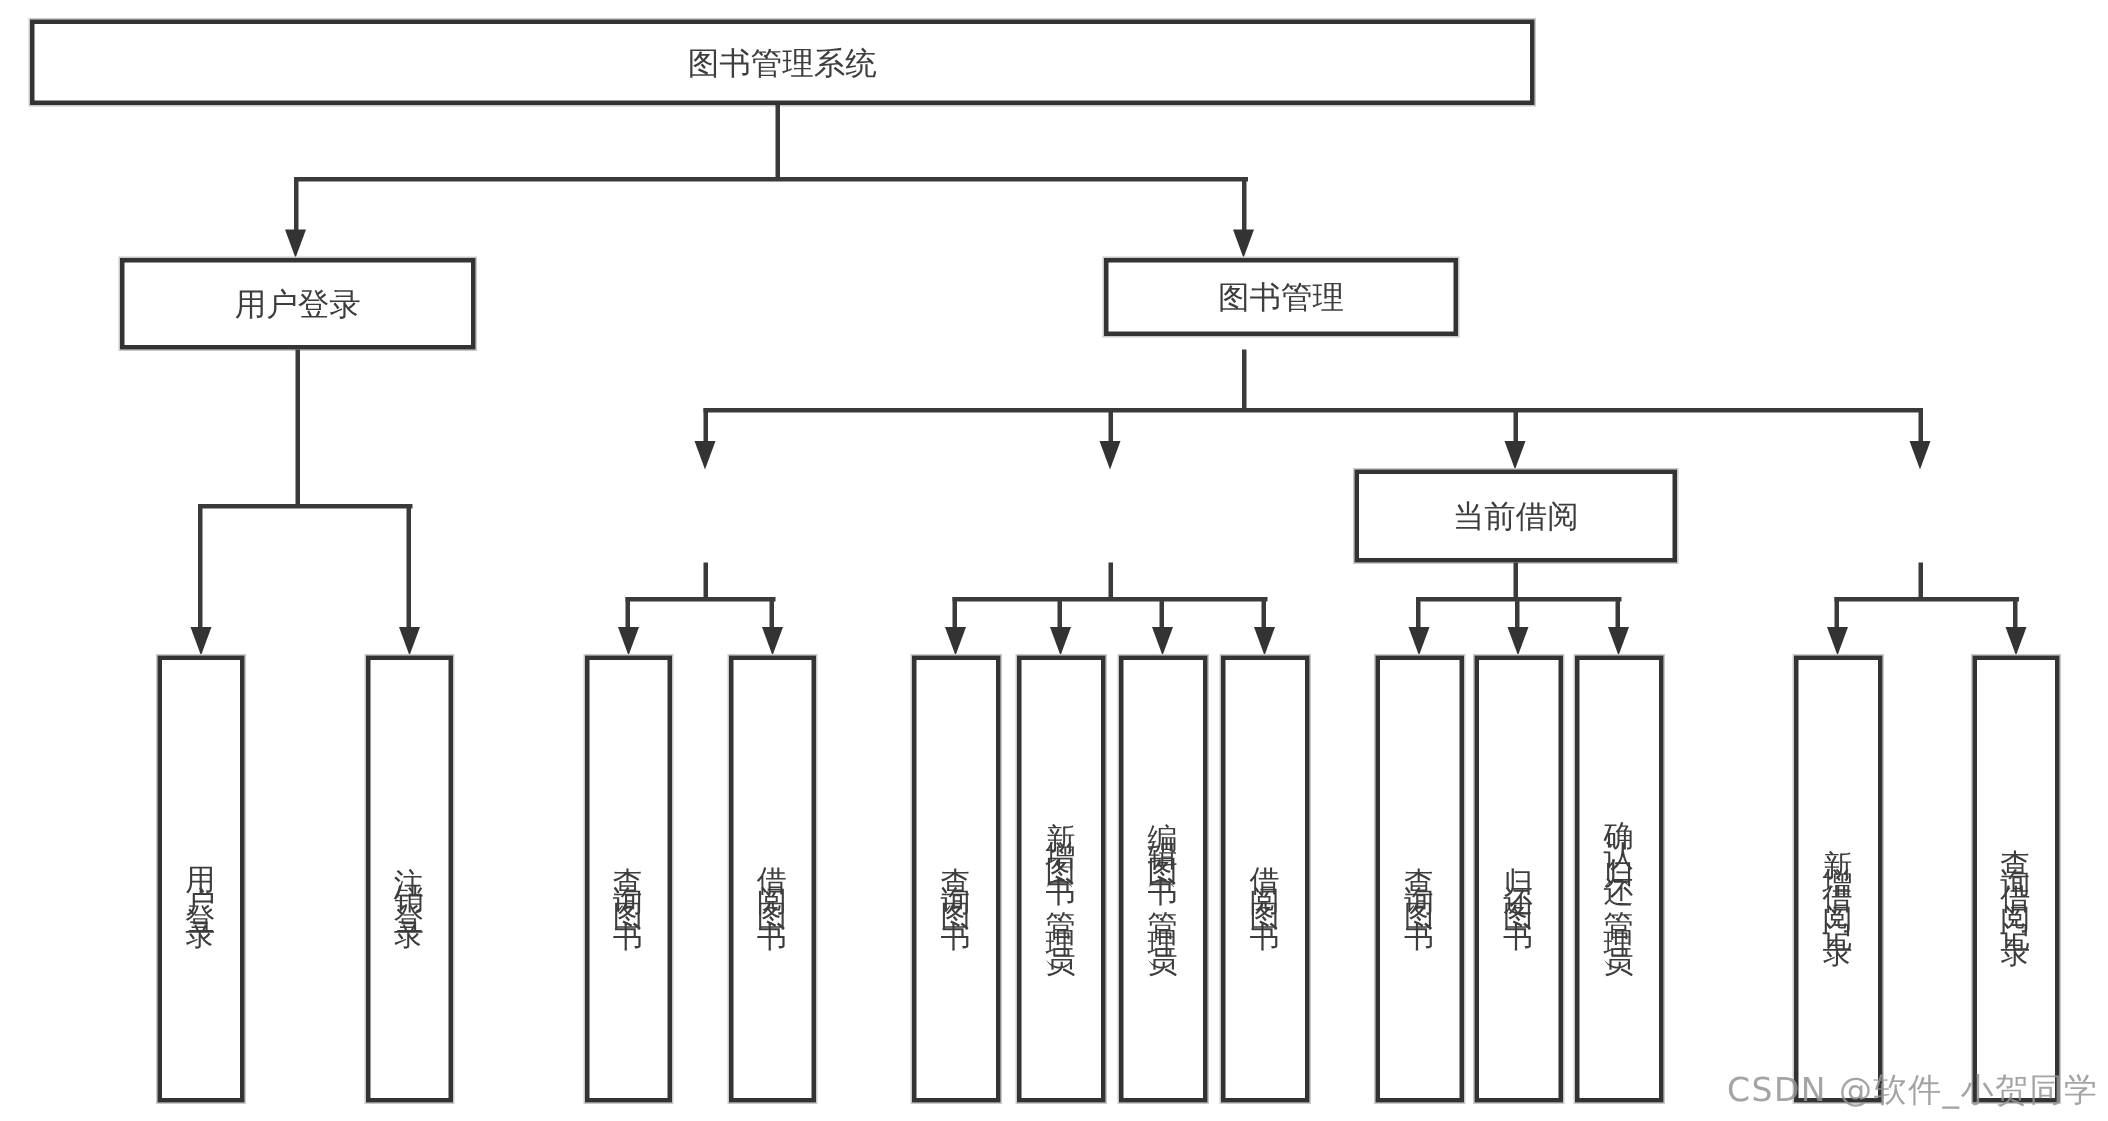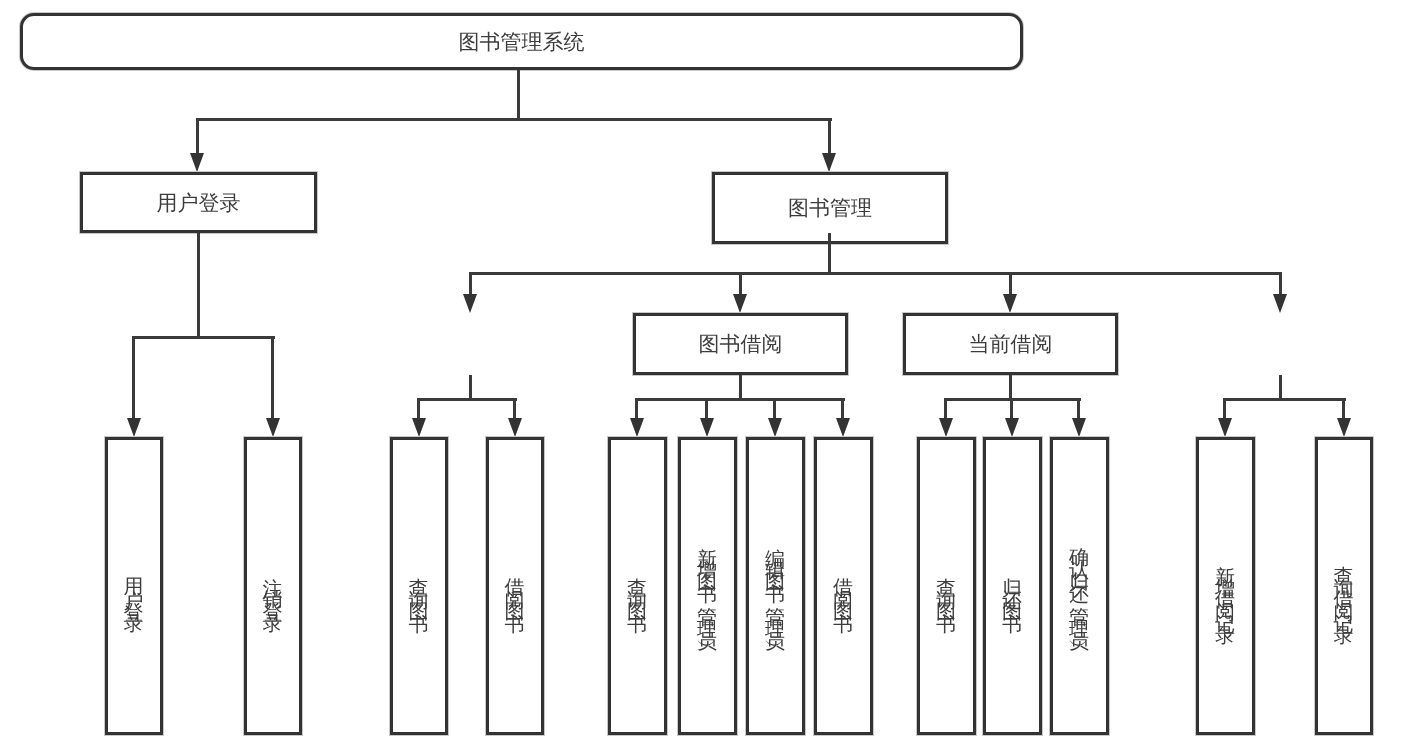--- a/index.html
+++ b/index.html
@@ -43,35 +43,35 @@
     color:rgba(148,148,148,0.85);
     z-index:10;
     letter-spacing:1px;
   }
 </style>
 </head>
 <body>
 
 <div id="canvas">
 
-  <div class="node" style="left:20px;top:13px;width:1003px;height:57px;border-radius:14px;">
+  <div class="node" style="left:20px;top:13px;width:1003px;height:57px;">
     <span>图书管理系统</span>
   </div>
 
   <div class="vline" style="left:517px;top:70px;height:50px;"></div>
   <div class="hline" style="left:196px;top:118px;width:636px;"></div>
   <div class="vline" style="left:196px;top:118px;height:38px;"></div>
   <div class="arrow" style="left:190px;top:153px;"></div>
   <div class="vline" style="left:828px;top:118px;height:38px;"></div>
   <div class="arrow" style="left:822px;top:153px;"></div>
 
   <div class="node" style="left:80px;top:172px;width:237px;height:61px;">
     <span>用户登录</span>
   </div>
-  <div class="node" style="left:712px;top:172px;width:236px;height:72px;">
+  <div class="node" style="left:736px;top:172px;width:236px;height:52px;">
     <span>图书管理</span>
   </div>
 
   <div class="vline" style="left:197px;top:233px;height:105px;"></div>
   <div class="hline" style="left:132px;top:336px;width:143px;"></div>
   <div class="vline" style="left:132px;top:336px;height:84px;"></div>
   <div class="arrow" style="left:127px;top:418px;"></div>
   <div class="vline" style="left:271px;top:336px;height:84px;"></div>
   <div class="arrow" style="left:266px;top:418px;"></div>
 
@@ -79,23 +79,20 @@
   <div class="hline" style="left:469px;top:272px;width:813px;"></div>
   <div class="vline" style="left:469px;top:272px;height:24px;"></div>
   <div class="arrow" style="left:463px;top:294px;"></div>
   <div class="vline" style="left:739px;top:272px;height:24px;"></div>
   <div class="arrow" style="left:733px;top:294px;"></div>
   <div class="vline" style="left:1009px;top:272px;height:24px;"></div>
   <div class="arrow" style="left:1003px;top:294px;"></div>
   <div class="vline" style="left:1279px;top:272px;height:24px;"></div>
   <div class="arrow" style="left:1273px;top:294px;"></div>
 
-  <div class="node" style="left:633px;top:313px;width:215px;height:62px;">
-    <span>图书借阅</span>
-  </div>
   <div class="node" style="left:903px;top:313px;width:215px;height:62px;">
     <span>当前借阅</span>
   </div>
 
   <div class="vline" style="left:469px;top:375px;height:25px;"></div>
   <div class="hline" style="left:417px;top:398px;width:100px;"></div>
   <div class="vline" style="left:417px;top:398px;height:22px;"></div>
   <div class="arrow" style="left:412px;top:418px;"></div>
   <div class="vline" style="left:513px;top:398px;height:22px;"></div>
   <div class="arrow" style="left:508px;top:418px;"></div>
@@ -164,14 +161,15 @@
     <span class="vtext">确认归还（管理员）</span>
   </div>
 
   <div class="node leaf" style="left:1196px;top:437px;width:59px;height:298px;">
     <span class="vtext">新增借阅记录</span>
   </div>
   <div class="node leaf" style="left:1315px;top:437px;width:58px;height:298px;">
     <span class="vtext">查询借阅记录</span>
   </div>
 
+  <div class="watermark">CSDN @软件_小贺同学</div>
 
 </div>
 
 </body></html>

